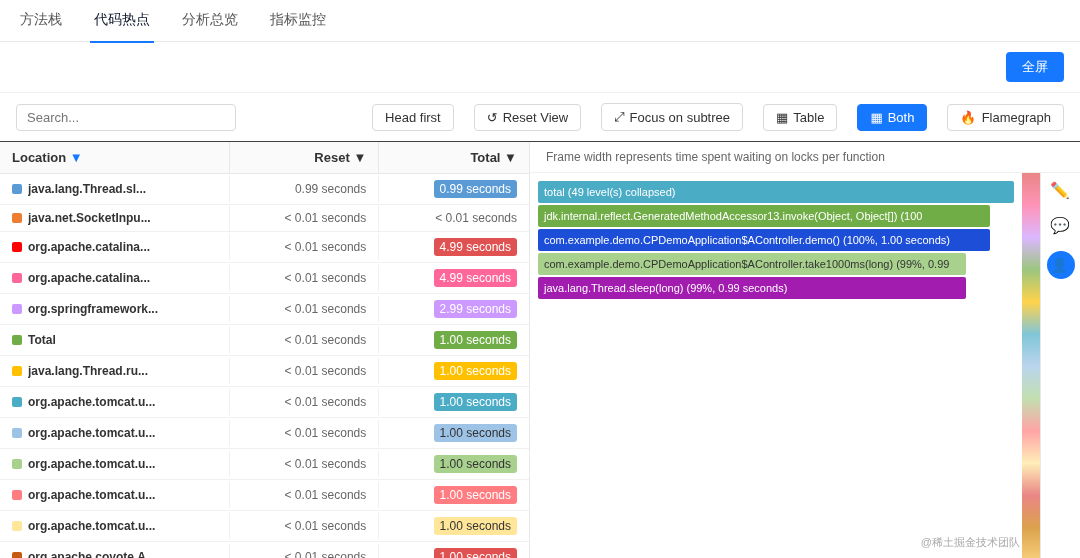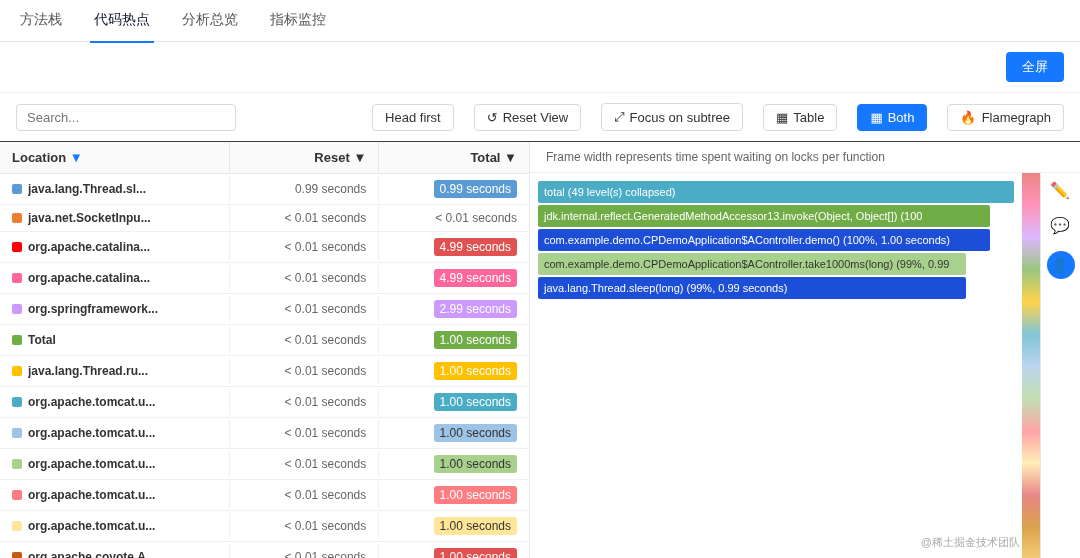--- a/index.html
+++ b/index.html
@@ -223,21 +223,21 @@
             <div class="flame-row">
               <div class="flame-block" style="background: rgb(112, 173, 71); color: rgb(255, 255, 255); width: 95%; margin-left: 0%;">jdk.internal.reflect.GeneratedMethodAccessor13.invoke(Object, Object[]) (100</div>
             </div>
             <div class="flame-row">
               <div class="flame-block" style="background: #1d4ed8; color: rgb(255, 255, 255); width: 95%; margin-left: 0%;">com.example.demo.CPDemoApplication$AController.demo() (100%, 1.00 seconds)</div>
             </div>
             <div class="flame-row">
               <div class="flame-block" style="background: rgb(169, 209, 142); color: rgb(51, 51, 51); width: 90%; margin-left: 0%;">com.example.demo.CPDemoApplication$AController.take1000ms(long) (99%, 0.99</div>
             </div>
             <div class="flame-row">
-              <div class="flame-block" style="background: #1d4ed8; color: rgb(255, 255, 255); width: 90%; margin-left: 0%;">java.lang.Thread.sleep(long) (99%, 0.99 seconds)</div>
+              <div class="flame-block" style="background: #a21caf; color: rgb(255, 255, 255); width: 90%; margin-left: 0%;">java.lang.Thread.sleep(long) (99%, 0.99 seconds)</div>
             </div>
           </div>
       </div>
 
       <div style="width:18px; background: linear-gradient(to bottom, #e05252, #ff6699, #cc99ff, #70ad47, #ffc000, #4bacc6, #9dc3e6, #a9d18e, #ff7c80, #ffe699, #e05252, #cc7a00, #f4b942); opacity:0.7;"></div>
       <div class="right-sidebar">
         <div class="sidebar-icon">✏️</div>
         <div class="sidebar-icon">💬</div>
         <div class="sidebar-icon" style="background:#1677ff;border-radius:50%;width:28px;height:28px;display:flex;align-items:center;justify-content:center;color:#fff;font-size:14px;">👤</div>
       </div>

